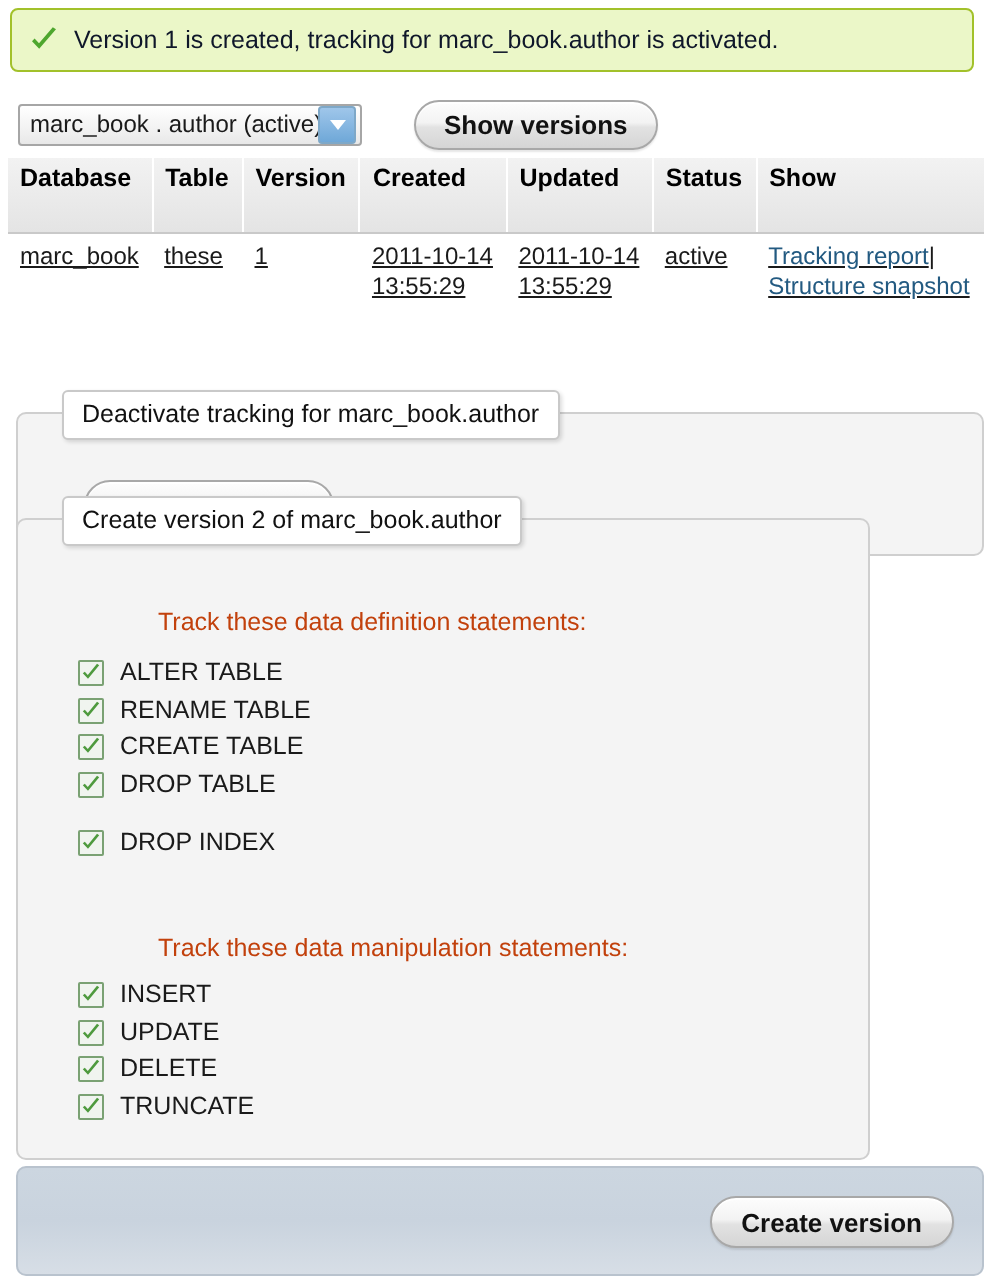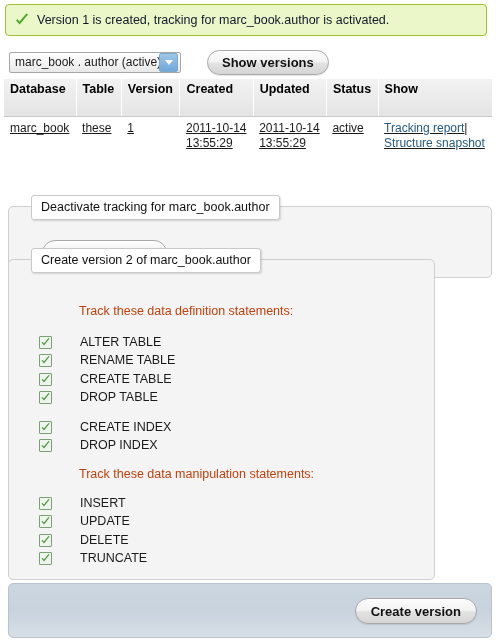--- a/index.html
+++ b/index.html
@@ -216,23 +216,22 @@
   .chk-list {
     position: absolute;
     left: 30px;
   }
   #list-ddl { top: 70px; }
   #list-ddl2 { top: 155px; }
   #list-dml { top: 231px; }
 
   .chk-row {
     display: flex;
-    align-items: flex-end;
+    align-items: flex-start;
     height: 18.5px;
-    gap: 20px;
   }
   .checkbox {
     width: 13px;
     height: 13px;
     flex: 0 0 13px;
     box-sizing: border-box;
     background: #f0f4ef;
     border: 1px solid #7aa173;
     border-radius: 1px;
     position: relative;
@@ -371,28 +370,20 @@
     </div>
   </div>
 
   <div class="chk-list" id="list-ddl2">
     <div class="chk-row">
       <span class="checkbox">
         <svg width="11" height="11" viewBox="0 0 11 11">
             <path d="M1.4 5.6 L4 8.4 L9.6 1.6 L8.5 0.9 L3.9 6.5 L2.4 4.9 Z" fill="#4e9a3e"></path>
           </svg>
       </span>
-      <span class="chk-label">CREATE INDEX</span>
-    </div>
-    <div class="chk-row">
-      <span class="checkbox">
-        <svg width="11" height="11" viewBox="0 0 11 11">
-            <path d="M1.4 5.6 L4 8.4 L9.6 1.6 L8.5 0.9 L3.9 6.5 L2.4 4.9 Z" fill="#4e9a3e"></path>
-          </svg>
-      </span>
       <span class="chk-label">DROP INDEX</span>
     </div>
   </div>
 
   <div class="section-label" id="label-dml">Track these data manipulation statements:</div>
 
   <div class="chk-list" id="list-dml">
     <div class="chk-row">
       <span class="checkbox">
         <svg width="11" height="11" viewBox="0 0 11 11">

